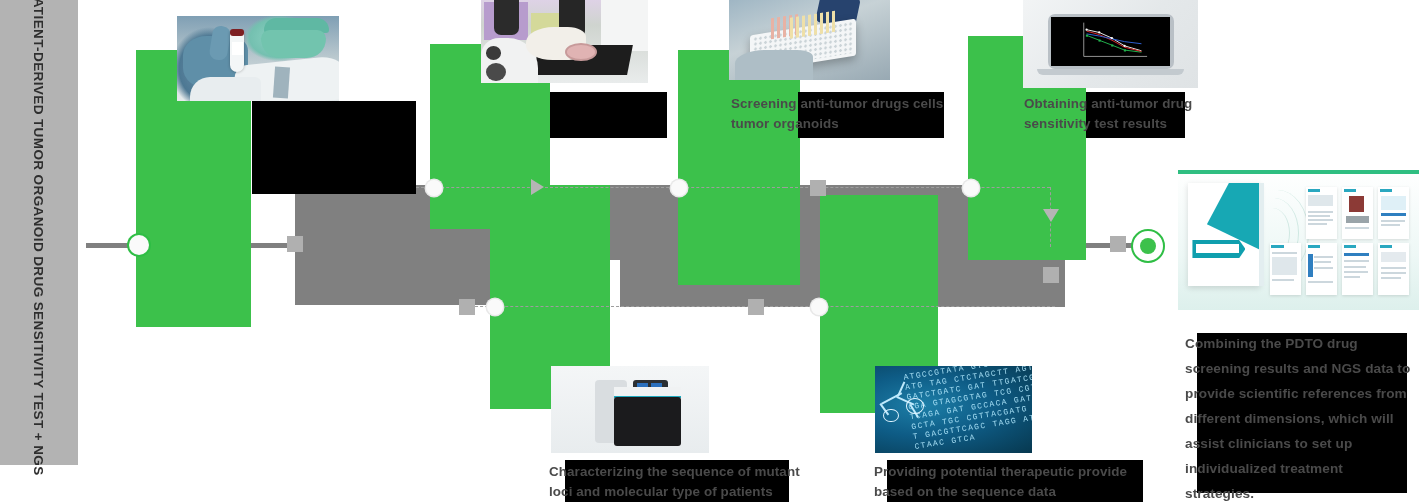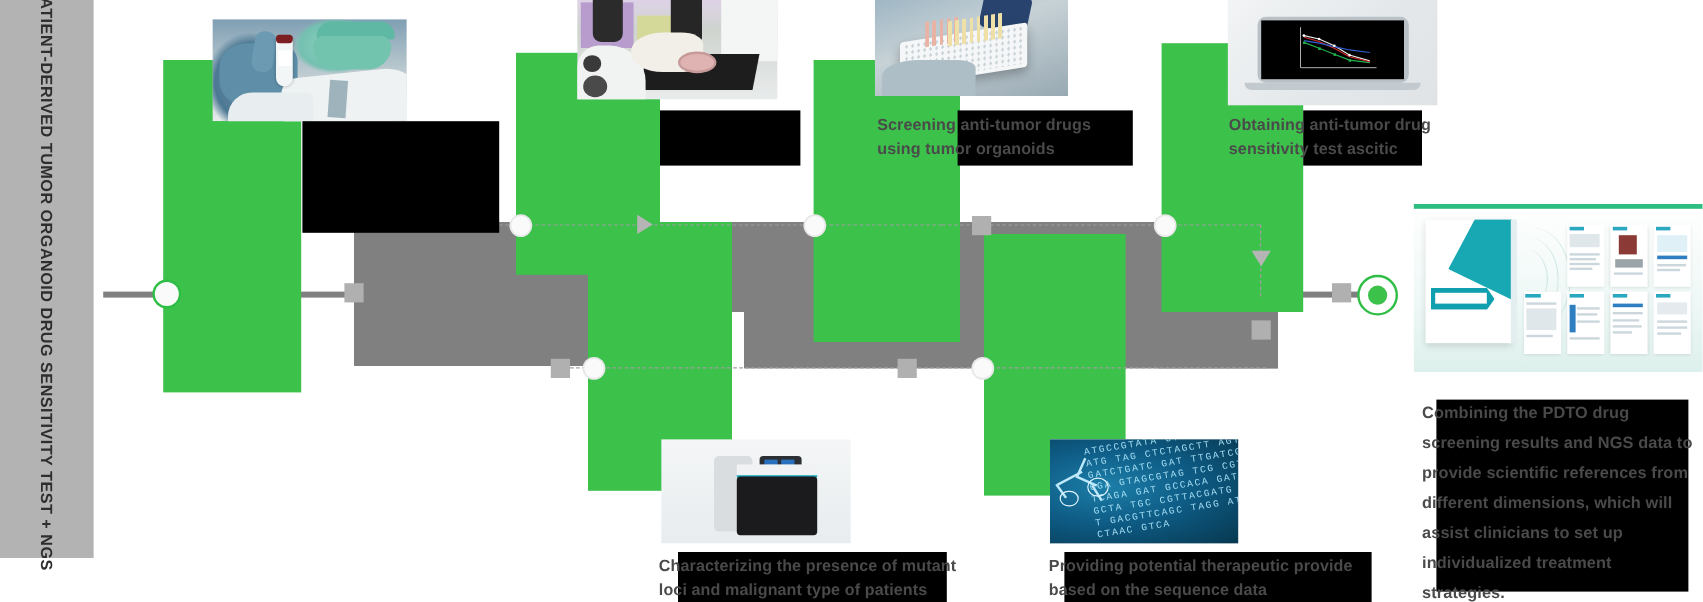--- a/index.html
+++ b/index.html
@@ -386,19 +386,19 @@
   </div>
 
   <div class="capbox" style="left:252px;top:101px;width:164px;height:93px;"></div>
   <div class="capbox" style="left:550px;top:92px;width:117px;height:46px;"></div>
   <div class="capbox" style="left:798px;top:92px;width:146px;height:46px;"></div>
   <div class="capbox" style="left:1086px;top:92px;width:99px;height:46px;"></div>
   <div class="capbox" style="left:565px;top:460px;width:224px;height:42px;"></div>
   <div class="capbox" style="left:887px;top:460px;width:256px;height:42px;"></div>
   <div class="capbox" style="left:1197px;top:333px;width:210px;height:160px;"></div>
 
-  <div class="cap" style="left:731px;top:94px;width:218px;">Screening anti-tumor drugs using tumor organoids</div>
-  <div class="cap" style="left:1024px;top:94px;width:176px;">Obtaining anti-tumor drug sensitivity test ascitic</div>
-  <div class="cap" style="left:549px;top:462px;width:268px;">Characterizing the presence of mutant loci and malignant type of patients</div>
+  <div class="cap" style="left:731px;top:94px;width:218px;">Screening anti-tumor drugs cells tumor organoids</div>
+  <div class="cap" style="left:1024px;top:94px;width:176px;">Obtaining anti-tumor drug sensitivity test results</div>
+  <div class="cap" style="left:549px;top:462px;width:268px;">Characterizing the sequence of mutant loci and molecular type of patients</div>
   <div class="cap" style="left:874px;top:462px;width:272px;">Providing potential therapeutic provide based on the sequence data</div>
   <div class="cap" style="left:1185px;top:331px;width:226px;line-height:25px;font-size:13.6px;">Combining the PDTO drug screening results and NGS data to provide scientific references from different dimensions, which will assist  clinicians to set up individualized treatment strategies.</div>
 
 </div>
 
 </body></html>

